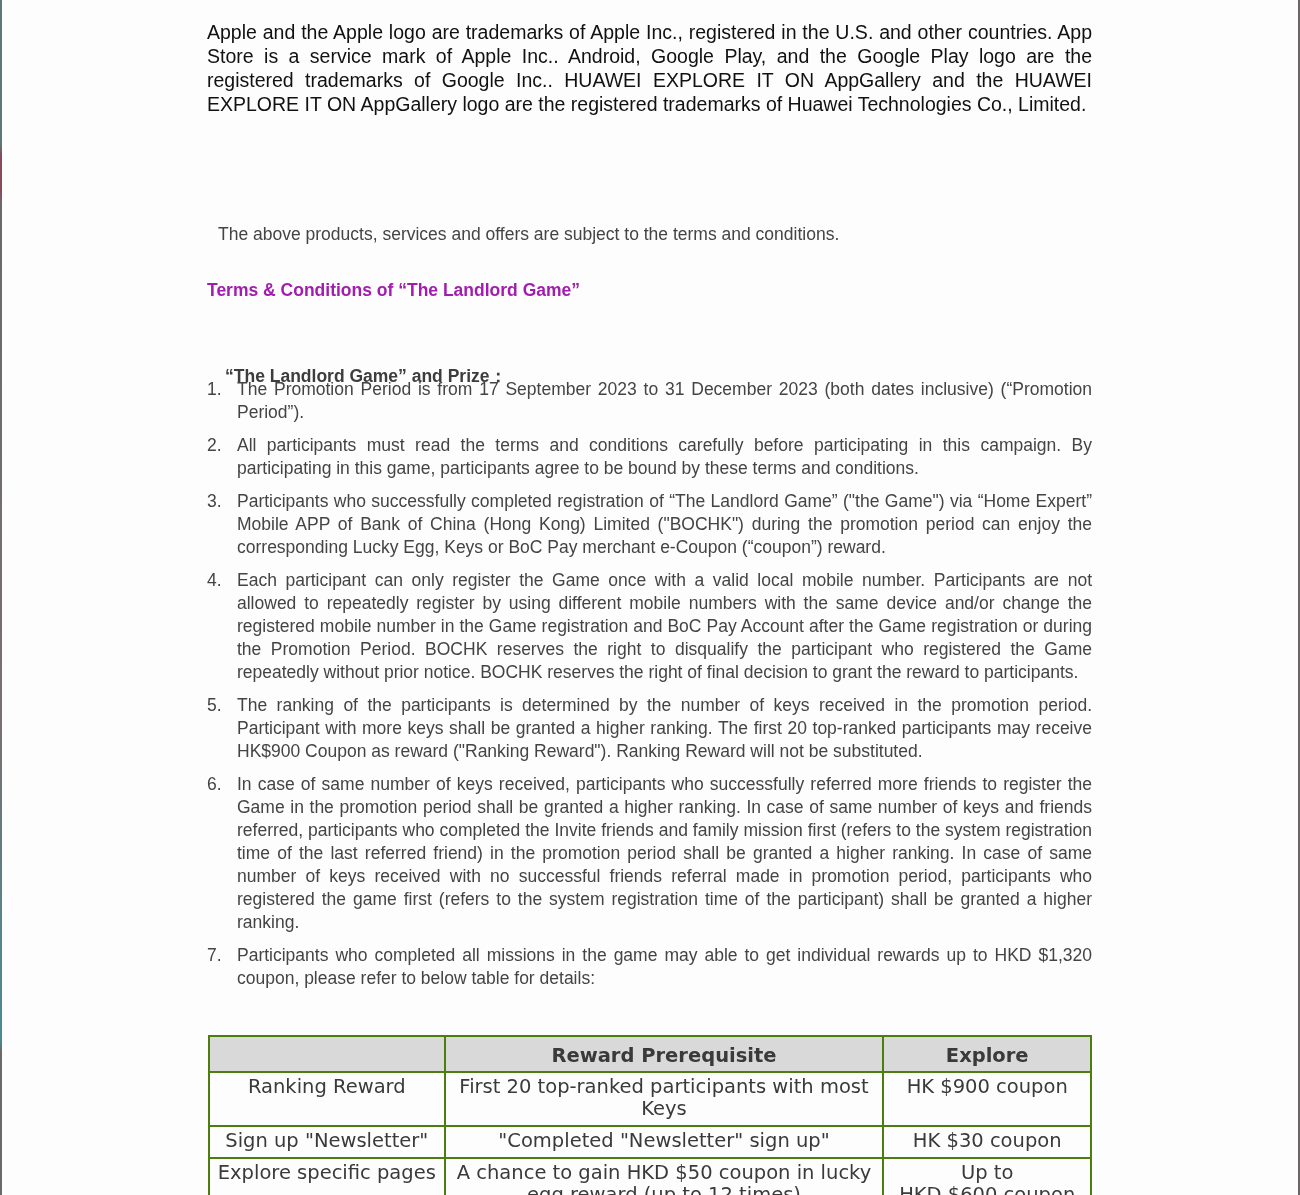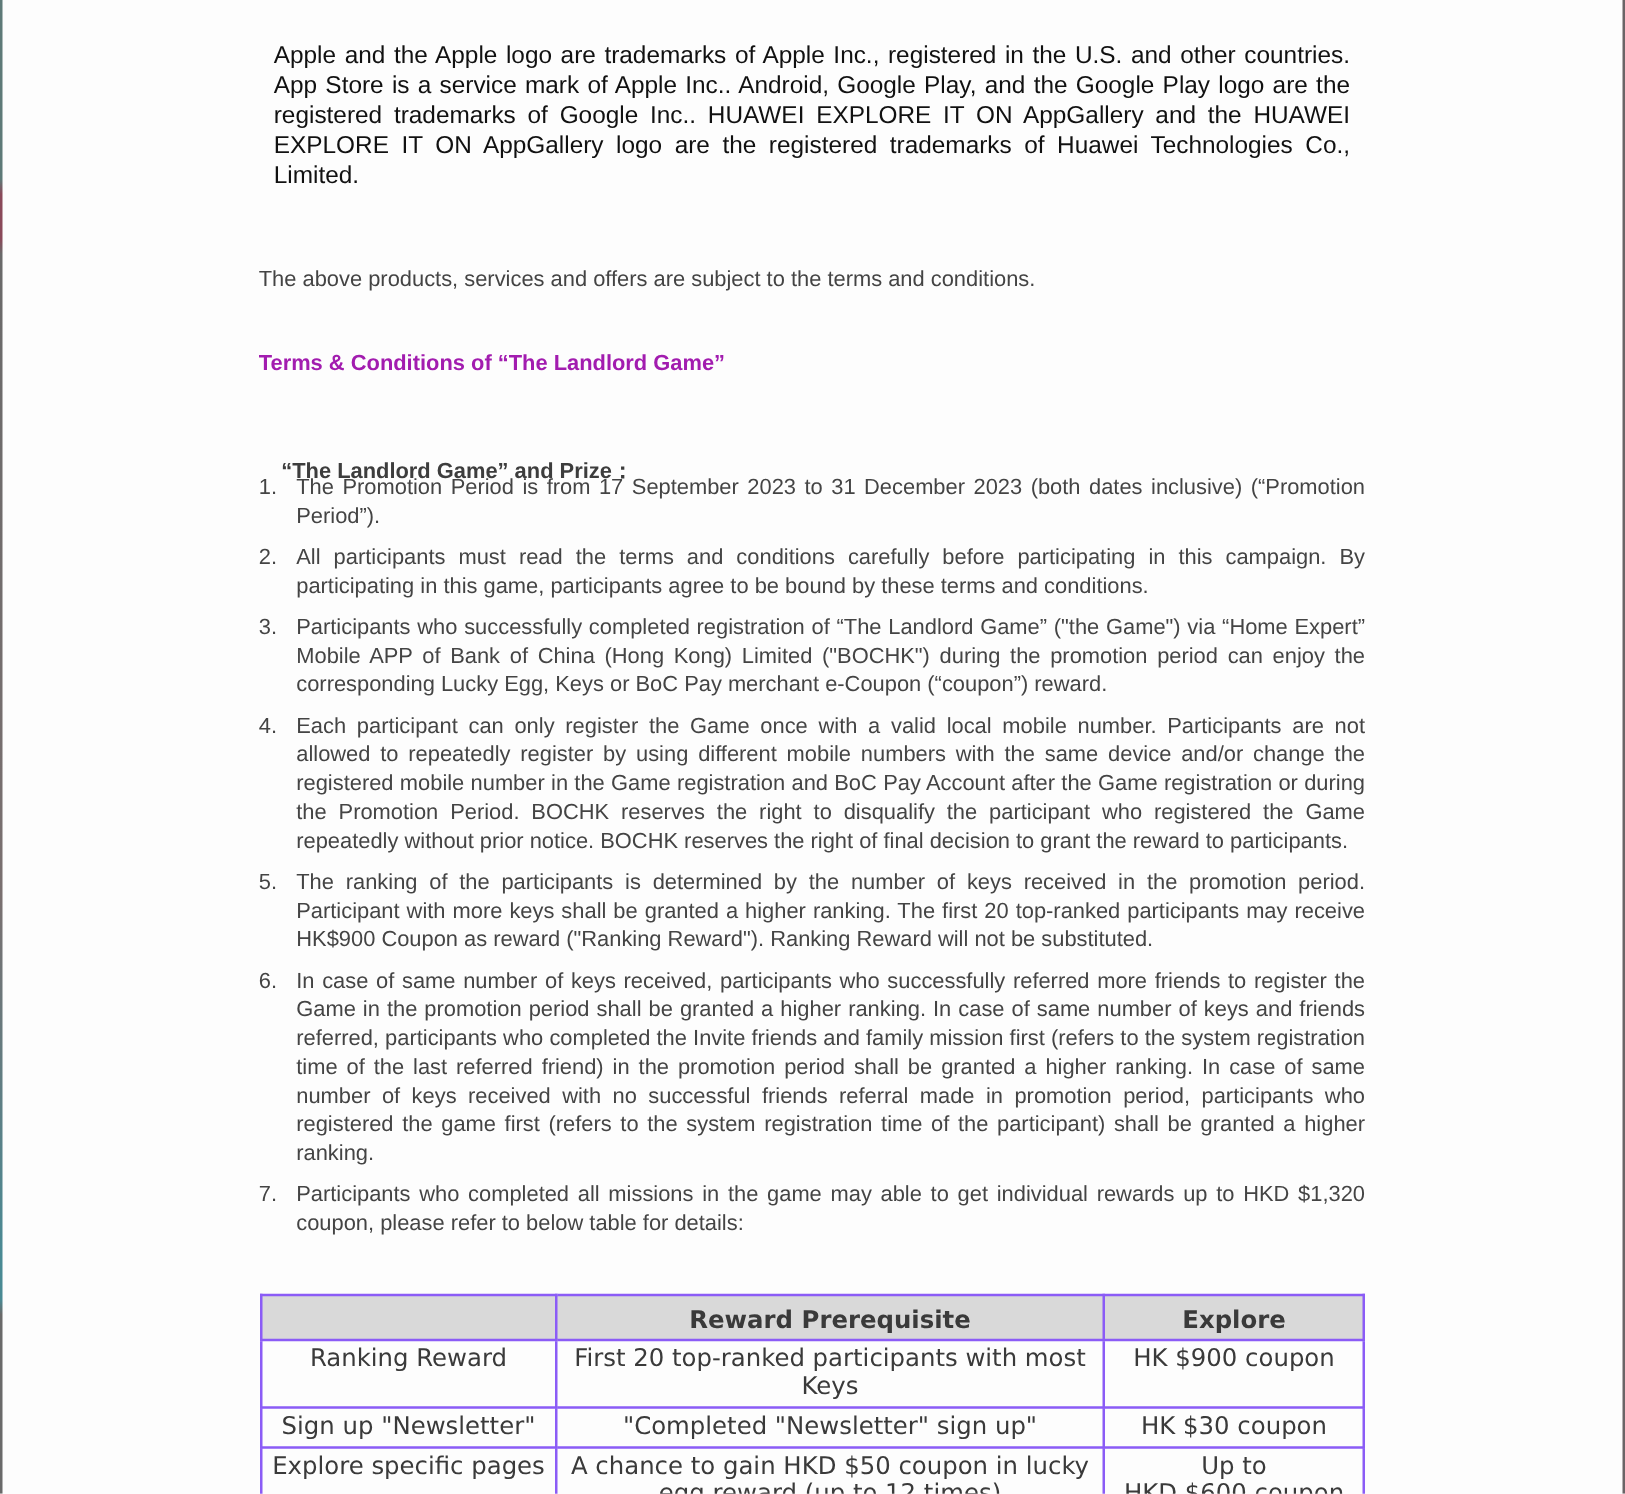--- a/index.html
+++ b/index.html
@@ -17,24 +17,24 @@
     .edge-right {
       position: absolute; right: 0; top: 0; width: 2px; height: 1195px;
       background: #6a6466;
     }
     .page {
       position: absolute; left: 207px; top: 20px; width: 885px;
     }
     .trademark {
       font-size: 19.5px; line-height: 24px; color: #111;
       text-align: justify; text-align-last: left;
-      margin: 12px;
+      margin: 0;
     }
     .notice {
-      margin: 0; position: absolute; top: 193px; left: 0;
+      margin: 11px; position: absolute; top: 193px; left: 0;
       font-size: 17.5px; color: #444;
     }
     .tc-title {
       margin: 0; position: absolute; top: 260px; left: 0;
       font-size: 17.5px; font-weight: bold; color: #a21caf;
     }
     .prize-title {
       margin: 18px; position: absolute; top: 326px; left: 0;
       font-size: 17.5px; font-weight: bold; color: #3d3d3d;
     }
@@ -50,21 +50,21 @@
     .terms li .num {
       position: absolute; left: 0; top: 0;
     }
     .reward-table {
       position: absolute; top: 1015px; left: 1px;
       border-collapse: collapse;
       font-family: "DejaVu Sans", sans-serif;
       color: #3a3a3a;
     }
     .reward-table th, .reward-table td {
-      border: 2px solid #8b5cf6;
+      border: 2px solid #4d7c0f;
       text-align: center; vertical-align: top;
       font-size: 19.5px; line-height: 22px;
       padding: 6px 6px 6px 6px;
       font-weight: normal;
     }
     .reward-table th {
       background: #d9d9d9; font-weight: bold; color: #3a3a3a;
       height: 22px; padding-top: 8px; padding-bottom: 4px;
     }
     .reward-table td { padding-top: 3px; padding-bottom: 5px; }

